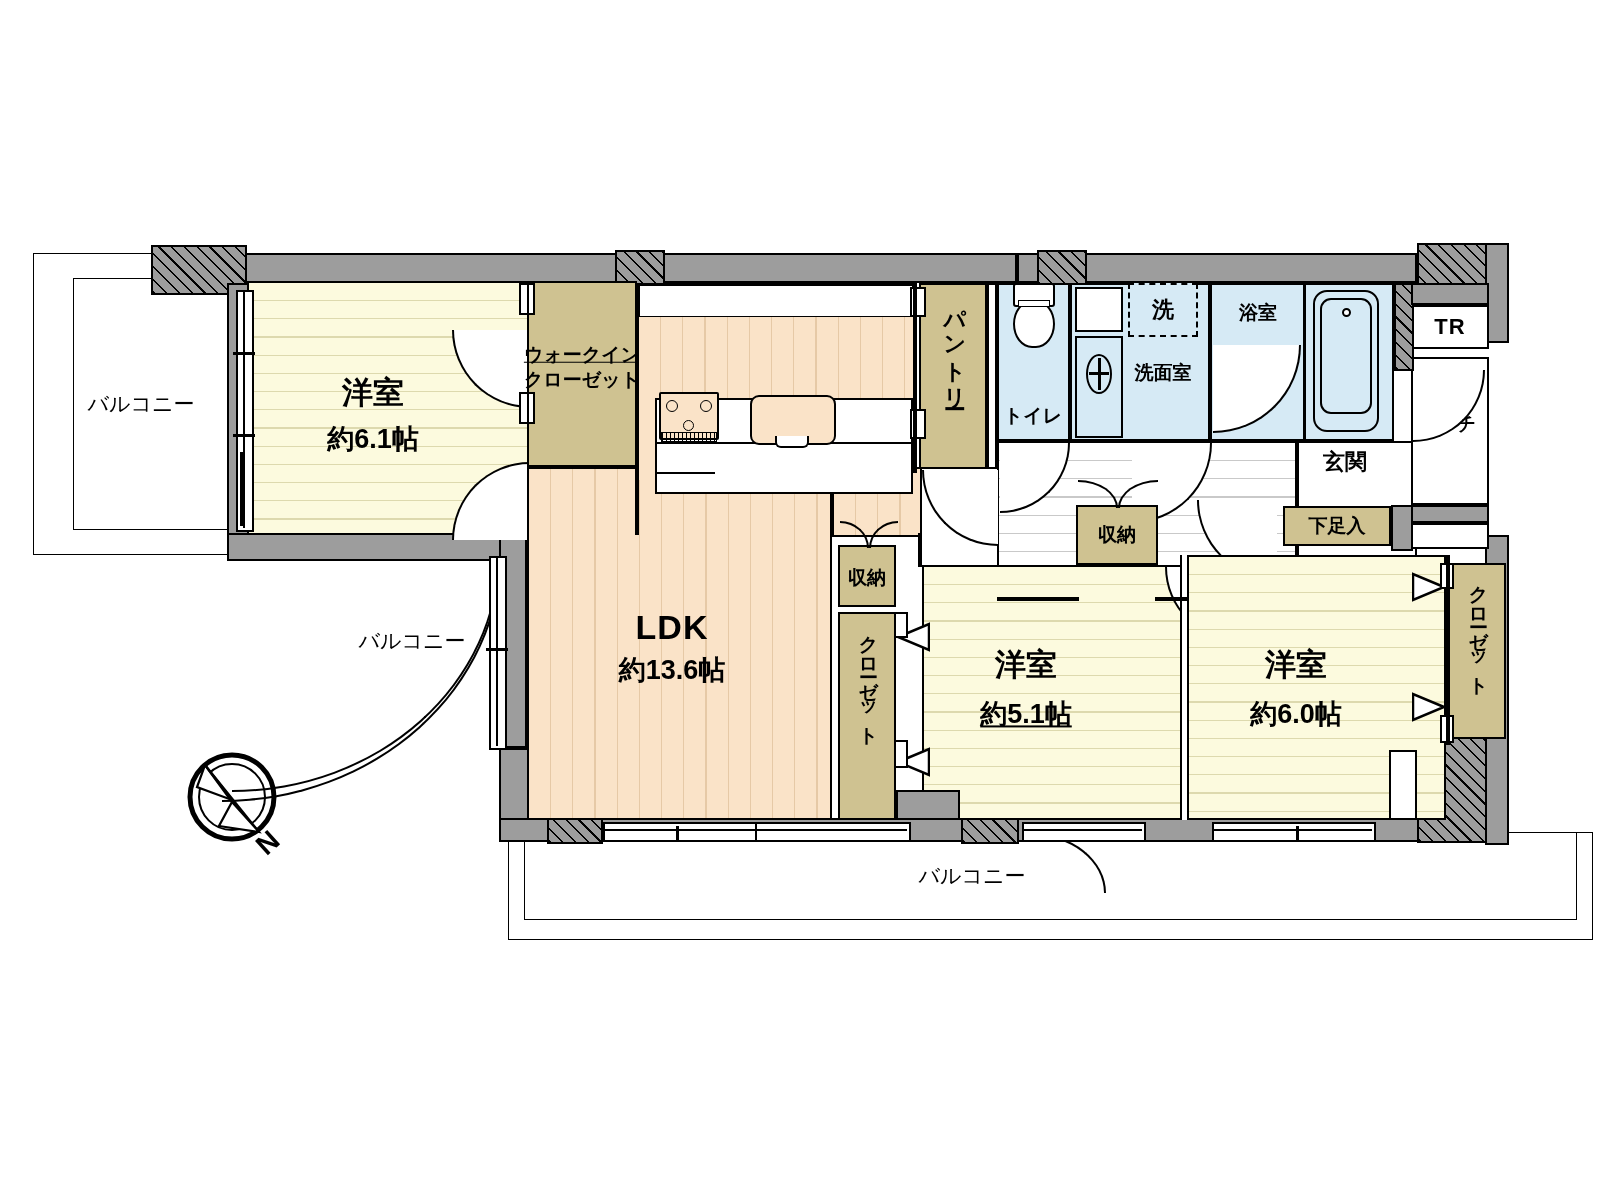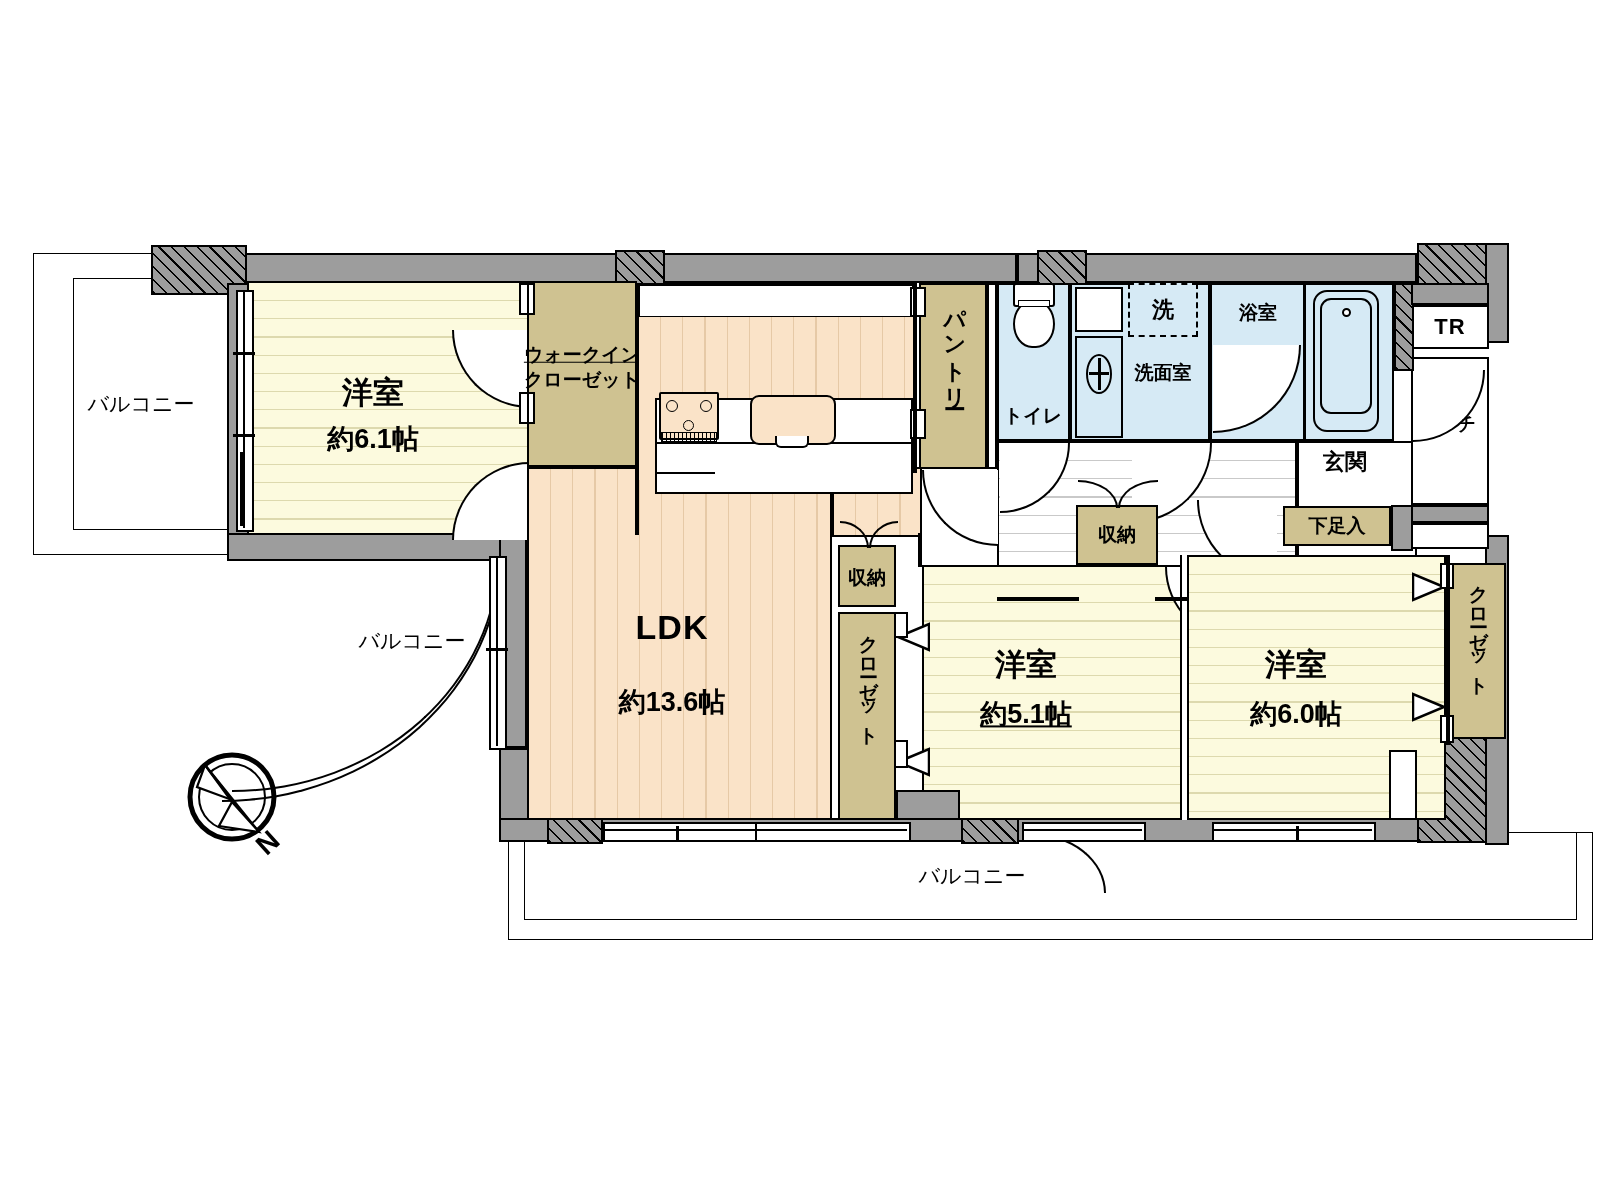--- a/index.html
+++ b/index.html
@@ -142,21 +142,21 @@
   <div class="abs f-ldk stripeV bd" style="left:637px;top:283px;width:278px;height:252px;"></div>
 
   <div class="abs f-plain" style="left:639px;top:285px;width:274px;height:30px;"></div>
   <div class="abs bdthin" style="left:639px;top:285px;width:274px;height:32px;background:#fff;"></div>
 
   <div class="abs f-ldk stripeV bd" style="left:527px;top:467px;width:305px;height:353px;"></div>
   <div class="abs f-ldk stripeV" style="left:639px;top:460px;width:274px;height:20px;"></div>
   <div class="abs f-ldk stripeV bd" style="left:832px;top:467px;width:90px;height:70px;"></div>
 
   <div class="lbl n-ldk c" style="left:672px;top:627px;">LDK</div>
-  <div class="lbl n-area c" style="left:672px;top:703px;">約13.6帖</div>
+  <div class="lbl n-area c" style="left:672px;top:671px;">約13.6帖</div>
 
   <div class="abs" style="left:655px;top:398px;width:258px;height:46px;background:#fff;border:2px solid #000;"></div>
   <div class="abs" style="left:655px;top:444px;width:258px;height:50px;background:#fff;border:2px solid #000;border-top:none;"></div>
   <div class="abs" style="left:655px;top:444px;width:60px;height:30px;background:#fff;border-left:2px solid #000;border-bottom:2px solid #000;"></div>
 
   <div class="abs" style="left:659px;top:392px;width:60px;height:48px;background:#fae3c8;border:2px solid #000;border-radius:2px;"></div>
   <div class="abs" style="left:666px;top:400px;width:12px;height:12px;border:1.5px solid #000;border-radius:50%;"></div>
   <div class="abs" style="left:700px;top:400px;width:12px;height:12px;border:1.5px solid #000;border-radius:50%;"></div>
   <div class="abs" style="left:683px;top:420px;width:11px;height:11px;border:1.5px solid #000;border-radius:50%;"></div>
   <div class="abs" style="left:661px;top:432px;width:56px;height:10px;border:1.5px solid #000;

